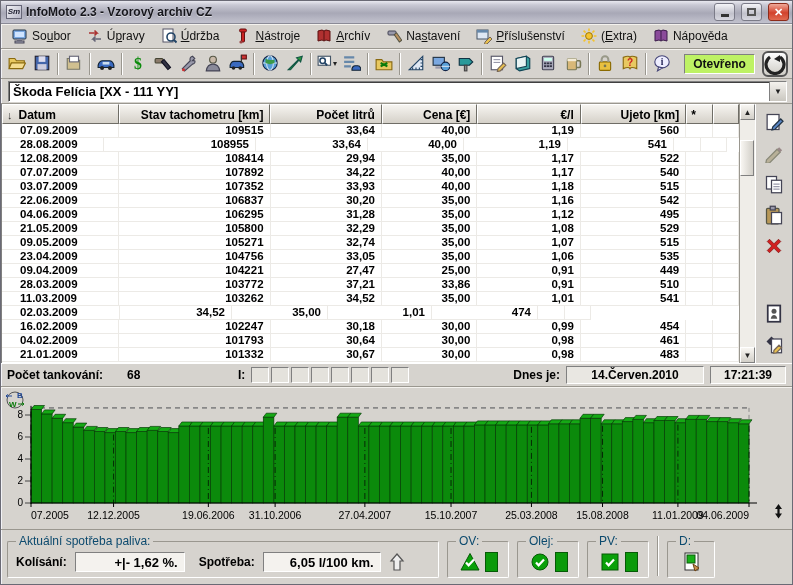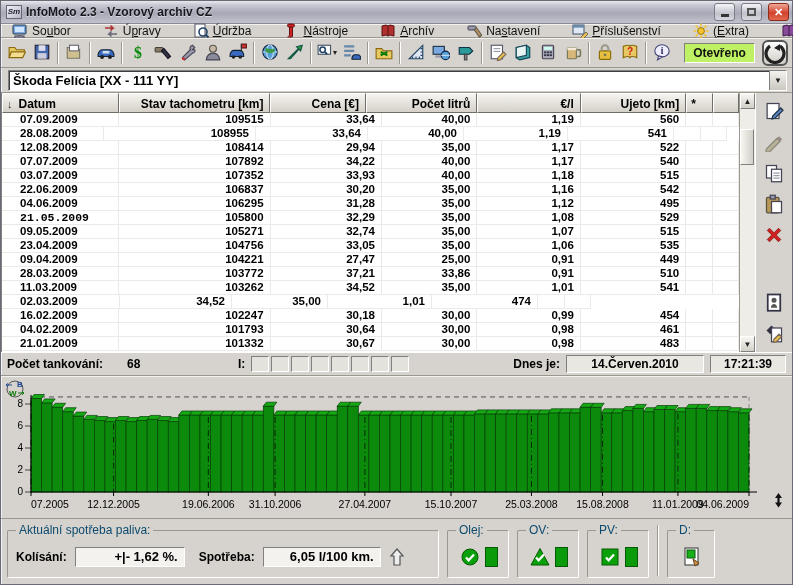--- a/index.html
+++ b/index.html
@@ -21,21 +21,21 @@
   .tb-btn { width:21px; height:18px; border-radius:3px; border:1px solid #7b7b88;
     background:linear-gradient(180deg,#f4f4f8,#c2c2cc 60%,#d8d8e0);
     display:flex; align-items:center; justify-content:center; font-weight:bold; font-size:10px;
     color:#333; margin-left:2px; }
   .tb-btn.close { background:linear-gradient(180deg,#f0a898,#d2422c 55%,#e06a50);
     color:#fff; border-color:#8d2b1a; font-size:11px; }
   .tb-btn .minbar { width:8px; height:3px; background:#333; margin-top:7px; }
   .tb-btn .maxbox { width:9px; height:8px; border:2px solid #555; }
 
   
-  .menubar { height:14px; display:flex; align-items:center; padding:0 4px; gap:18px;
+  .menubar { height:25px; display:flex; align-items:center; padding:0 4px; gap:2px;
     border-bottom:1px solid #9a978f; box-shadow:inset 0 1px 0 #f4f2ee; }
   .menu-item { display:flex; align-items:center; gap:4px; padding:2px 7px; font-size:12px; color:#111; }
   .menu-item u { text-decoration:underline; }
   .micon { width:16px; height:16px; display:inline-block; }
 
   
   .toolbar { height:30px; display:flex; align-items:center; padding:0 4px; gap:1px;
     border-bottom:1px solid #9a978f; box-shadow:inset 0 1px 0 #f4f2ee; }
   .tool-btn { width:24px; height:24px; display:flex; align-items:center; justify-content:center;
     border:1px solid transparent; }
@@ -429,22 +429,22 @@
   </div>
 
   <div class="main-row">
     <div class="grid">
       <div class="grid-header" id="grid-header">
           <div class="hcell" style="width: 118px;">
             <span class="sort-arrow">↓</span>
             <span>Datum</span>
           </div>
           <div class="hcell num" style="width: 152px;">Stav tachometru [km]</div>
+          <div class="hcell num" style="width: 112px;">Počet litrů</div>
           <div class="hcell num" style="width: 96px;">Cena [€]</div>
-          <div class="hcell num" style="width: 112px;">Počet litrů</div>
           <div class="hcell num" style="width: 104px;">€/l</div>
           <div class="hcell num" style="width: 106px;">Ujeto [km]</div>
           <div class="hcell" style="width: 27px;">*</div>
           <div class="hcell" style="width: 26px;"></div>
         </div>
       <div class="grid-body" id="grid-body">
           <div class="grow">
             <div class="gcell date" style="width: 118px;">07.09.2009</div>
             <div class="gcell num" style="width: 152px;">109515</div>
             <div class="gcell num" style="width: 112px;">33,64</div>
@@ -508,21 +508,21 @@
             <div class="gcell date" style="width: 118px;">04.06.2009</div>
             <div class="gcell num" style="width: 152px;">106295</div>
             <div class="gcell num" style="width: 112px;">31,28</div>
             <div class="gcell num" style="width: 96px;">35,00</div>
             <div class="gcell num" style="width: 104px;">1,12</div>
             <div class="gcell num" style="width: 106px;">495</div>
             <div class="gcell" style="width: 27px;"></div>
             <div class="gcell" style="width: 26px;"></div>
           </div>
           <div class="grow">
-            <div class="gcell date" style="width: 118px; font-family: Liberation Mono, monospace;">21.05.2009</div>
+            <div class="gcell date" style="width: 118px;">21.05.2009</div>
             <div class="gcell num" style="width: 152px;">105800</div>
             <div class="gcell num" style="width: 112px;">32,29</div>
             <div class="gcell num" style="width: 96px;">35,00</div>
             <div class="gcell num" style="width: 104px;">1,08</div>
             <div class="gcell num" style="width: 106px;">529</div>
             <div class="gcell" style="width: 27px;"></div>
             <div class="gcell" style="width: 26px;"></div>
           </div>
           <div class="grow">
             <div class="gcell date" style="width: 118px;">09.05.2009</div>
@@ -898,31 +898,31 @@
       <span class="lbl">Kolísání:</span>
       <span class="field" style="width:110px;">+|- 1,62 %.</span>
       <span class="lbl" style="margin-left:6px;">Spotřeba:</span>
       <span class="field" style="width:118px;">6,05 l/100 km.</span>
       <svg width="16" height="20" viewBox="0 0 16 20">
         <path d="M8 2 L14 9 L11 9 L11 18 L5 18 L5 9 L2 9 Z" fill="#eee" stroke="#555" stroke-width="1.2"></path>
       </svg>
     </fieldset>
     <span id="indicator-groups" style="display:flex;gap:8px;">
         <fieldset class="ind-group">
-          <legend>Olej:</legend>
+          <legend>OV:</legend>
           <svg width="20" height="22" viewBox="0 0 20 22">
-            <circle cx="10" cy="11" r="8" fill="#0aa00a" stroke="#055a05"></circle>
+            <path d="M10 2.5 L19 19 L1 19 Z" fill="#0aa00a" stroke="#055a05"></path>
             <path d="M6 11.5 l2.6 2.8 L14 8.4" fill="none" stroke="#fff" stroke-width="2.2"></path>
           </svg>
           <span class="ind-bar"></span>
         </fieldset>
         <fieldset class="ind-group">
-          <legend>OV:</legend>
+          <legend>Olej:</legend>
           <svg width="20" height="22" viewBox="0 0 20 22">
-            <path d="M10 2.5 L19 19 L1 19 Z" fill="#0aa00a" stroke="#055a05"></path>
+            <circle cx="10" cy="11" r="8" fill="#0aa00a" stroke="#055a05"></circle>
             <path d="M6 11.5 l2.6 2.8 L14 8.4" fill="none" stroke="#fff" stroke-width="2.2"></path>
           </svg>
           <span class="ind-bar"></span>
         </fieldset>
         <fieldset class="ind-group">
           <legend>PV:</legend>
           <svg width="20" height="22" viewBox="0 0 20 22">
             <rect x="2" y="3" width="16" height="16" fill="#0aa00a" stroke="#055a05"></rect>
             <path d="M6 11.5 l2.6 2.8 L14 8.4" fill="none" stroke="#fff" stroke-width="2.2"></path>
           </svg>

